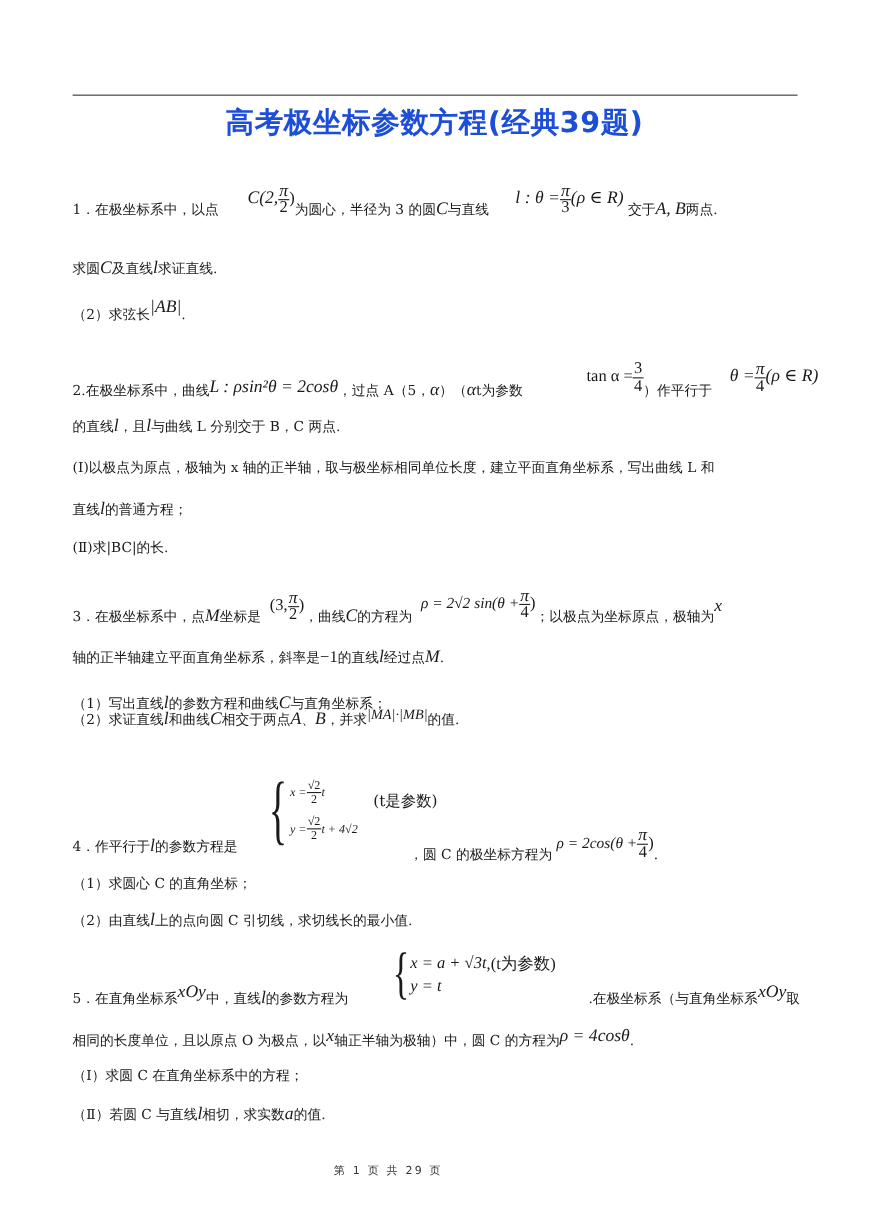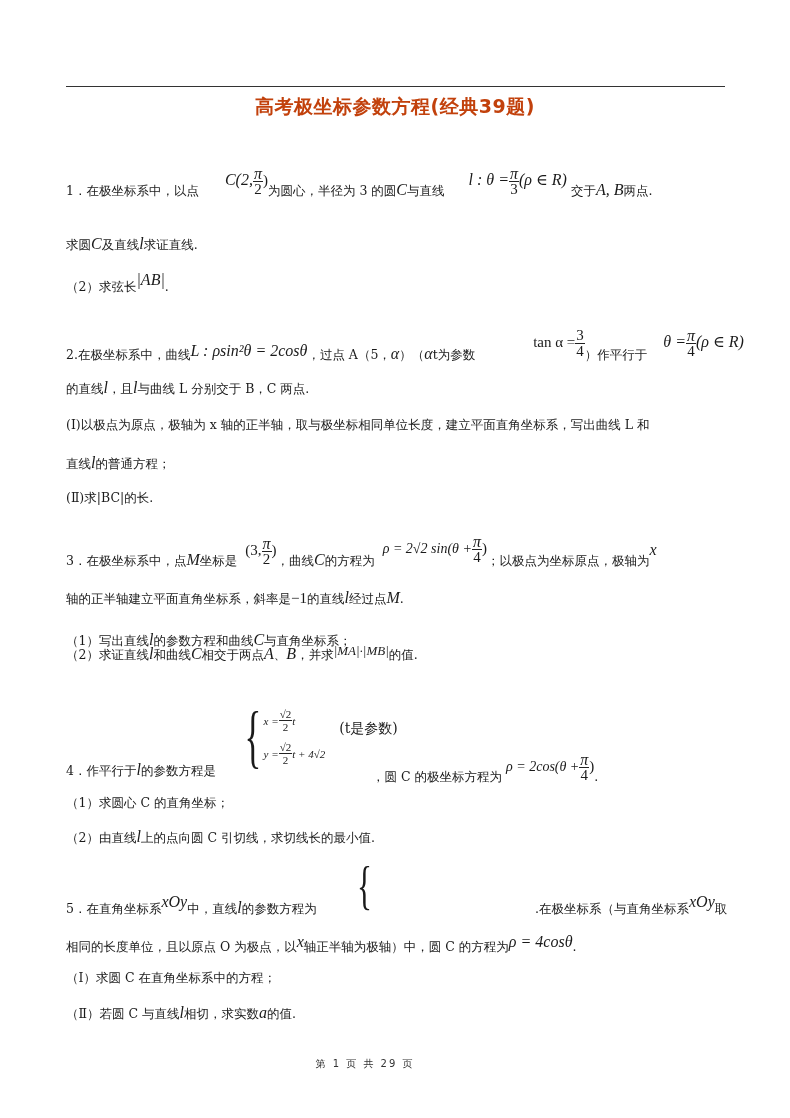--- a/index.html
+++ b/index.html
@@ -1,27 +1,27 @@
 <!DOCTYPE html>
 <html><head>
 <meta charset="utf-8">
 <style>
   html, body { margin: 0; padding: 0; background: #ffffff; }
   body { width: 790px; height: 1118px; position: relative; overflow: hidden;
          font-family: "DejaVu Serif", "Liberation Serif", serif; color: #1a1a1a; }
   .rule { position: absolute; left: 66px; top: 86px; width: 659px; height: 0; border-top: 1.3px solid #333; }
   .title { position: absolute; left: 0; width: 790px; top: 94px; text-align: center;
-           font-family: "DejaVu Sans", "Liberation Sans", sans-serif; font-weight: bold; font-size: 19px; color: #c2410c; letter-spacing: 0.5px; }
+           font-family: "DejaVu Sans", "Liberation Sans", sans-serif; font-weight: bold; font-size: 26px; color: #1d4ed8; letter-spacing: 0.5px; }
   .line { position: absolute; left: 66px; font-size: 12.5px; white-space: nowrap; line-height: 16px; }
   .m { font-family: "Liberation Serif", "DejaVu Serif", serif; font-style: italic; font-size: 16px; }
   .mr { font-family: "Liberation Serif", "DejaVu Serif", serif; font-size: 15px; }
   .frac { display: inline-flex; flex-direction: column; align-items: center; vertical-align: middle; font-family: "Liberation Serif", serif; font-size: 15px; line-height: 15px; }
   .frac .num { border-bottom: 1px solid #222; padding: 0 1px; }
   .raise { position: relative; display: inline-block; }
-  .footer { position: absolute; left: 12px; width: 706px; top: 1057px; text-align: center; font-family: "DejaVu Sans", "Liberation Sans", sans-serif; font-size: 10px; color: #333; letter-spacing: 2px; }
+  .footer { position: absolute; left: 0; width: 706px; top: 1057px; text-align: center; font-family: "DejaVu Sans", "Liberation Sans", sans-serif; font-size: 10px; color: #333; letter-spacing: 2px; }
 </style>
 </head>
 <body>
 
 <div class="rule"></div>
 <div class="title">高考极坐标参数方程(经典39题)</div>
 
 <div class="line" style="top:176px;">
   <span>1．</span><span>在极坐标系中，以点</span>
   <span class="raise" style="top:-10px; margin-left:22px;"><span class="m">C(2,</span><span class="frac">
@@ -117,20 +117,27 @@
 <div class="line" style="top:795px;"><span>（1）求圆心 C 的直角坐标；</span></div>
 <div class="line" style="top:829px;">
   <span>（2）由直线</span><span class="m">l</span><span>上的点向圆 C 引切线，求切线长的最小值.</span>
 </div>
 
 <div class="line" style="top:900px;">
   <span>5．</span><span>在直角坐标系</span><span class="m" style="position:relative; top:-6px;">xOy</span><span>中，直线</span><span class="m">l</span><span>的参数方程为</span>
 </div>
 <div style="position:absolute; left:352px; top:860px; display:flex; align-items:center;">
   <span style="font-size:52px; line-height:52px; font-family:'Liberation Serif',serif; font-weight:100; transform:scaleX(0.6); display:inline-block;">{</span>
+  <div style="display:flex; flex-direction:column; margin-left:-4px;">
+    <div style="display:flex; align-items:center;">
+        <span class="m" style="font-size:15px;">x = a + √3t</span>
+        <span style="font-size:15px; font-family:'Liberation Serif',serif;">,(t为参数)</span>
+      </div>
+    <div><span class="m" style="font-size:15px;">y = t</span></div>
+  </div>
 </div>
 <div class="line" style="top:900px; left:535px;">
   <span>.在极坐标系（与直角坐标系</span><span class="m" style="position:relative; top:-6px;">xOy</span><span>取</span>
 </div>
 <div class="line" style="top:938px;">
   <span>相同的长度单位，且以原点 O 为极点，以</span><span class="m" style="position:relative; top:-4px;">x</span><span>轴正半轴为极轴）中，圆 C 的方程为</span><span class="m" style="position:relative; top:-4px;">ρ = 4cosθ</span><span>.</span>
 </div>
 <div class="line" style="top:970px;"><span>（Ⅰ）求圆 C 在直角坐标系中的方程；</span></div>
 <div class="line" style="top:1005px;">
   <span>（Ⅱ）若圆 C 与直线</span><span class="m">l</span><span>相切，求实数</span><span class="m">a</span><span>的值.</span>

